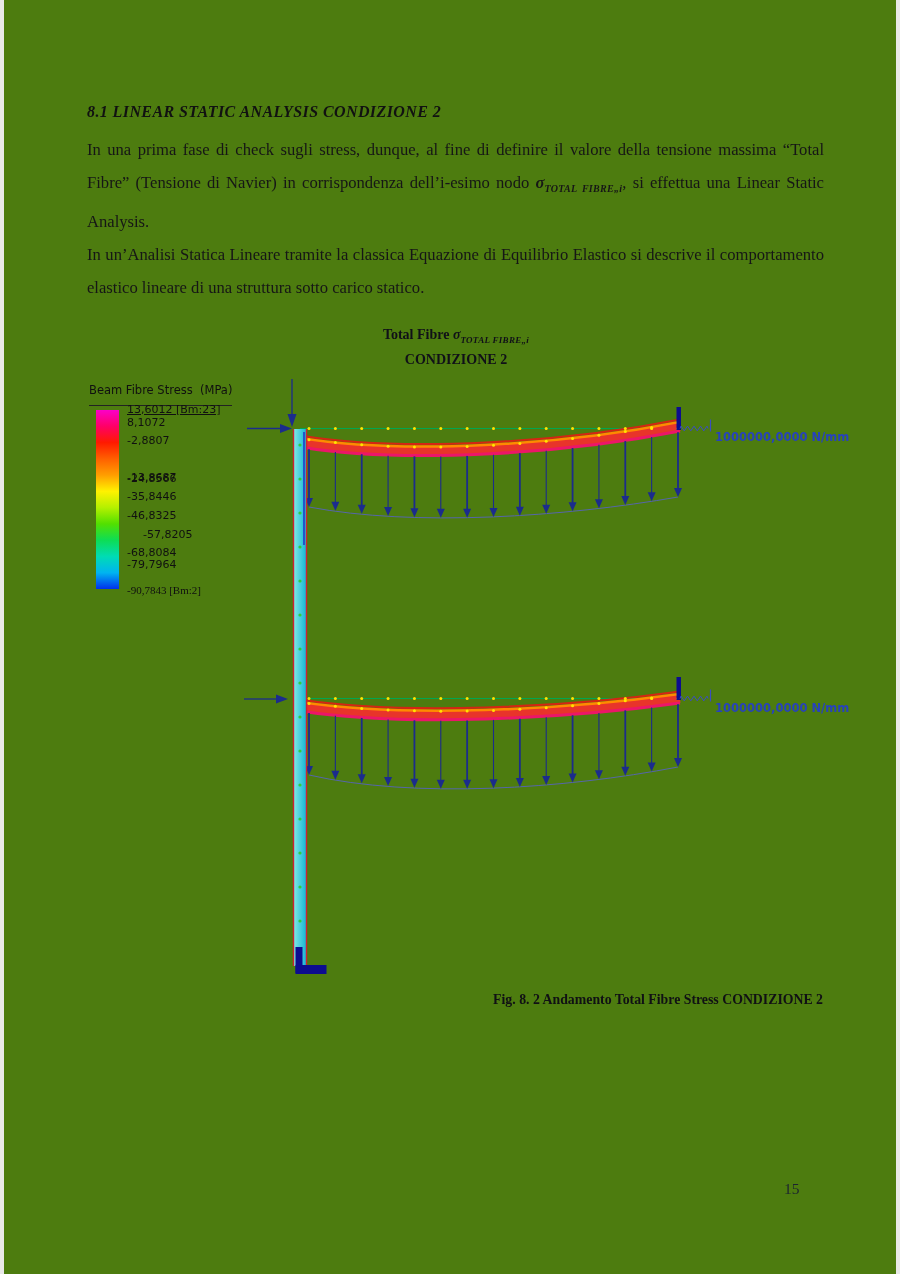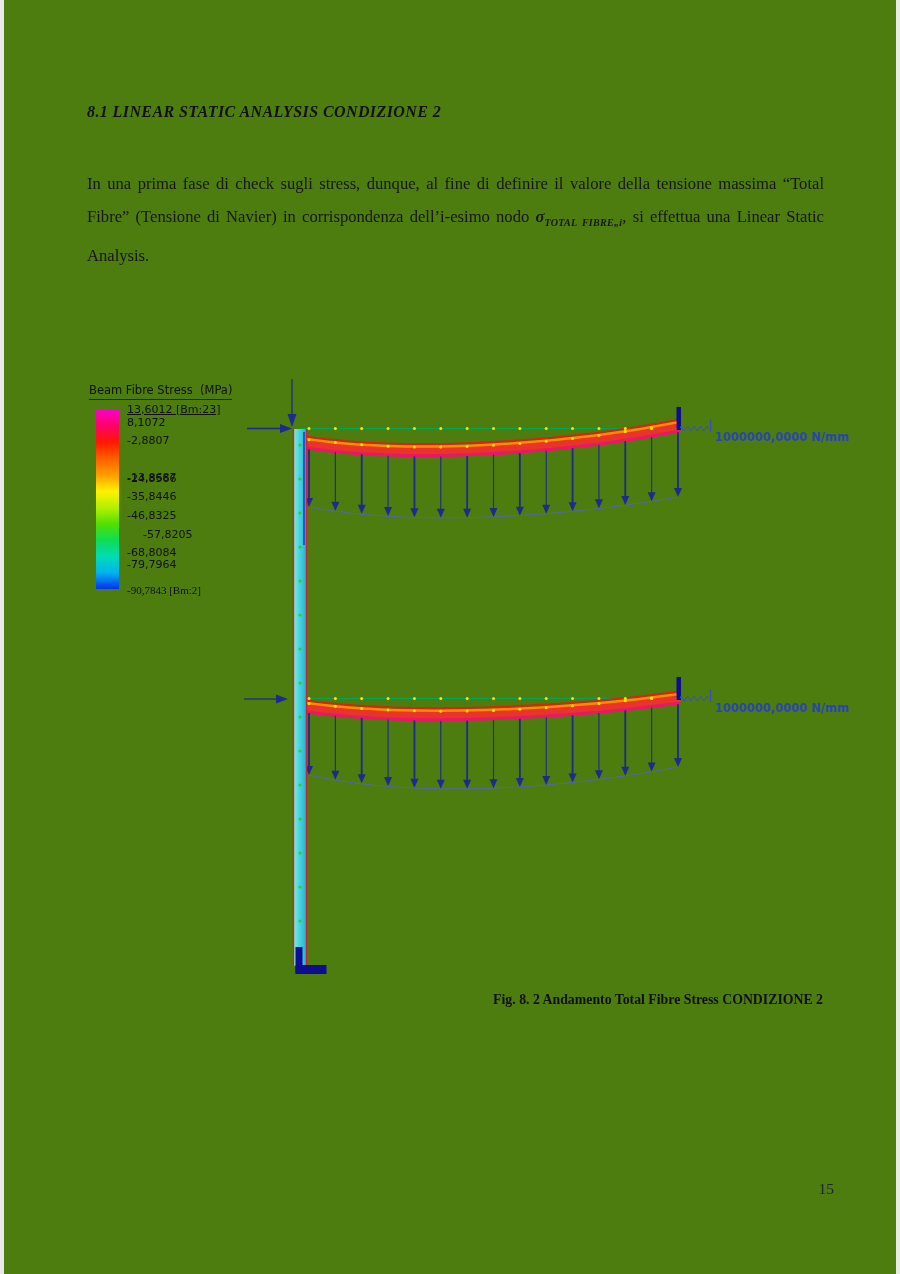--- a/index.html
+++ b/index.html
@@ -8,66 +8,71 @@
     margin:0 auto;overflow:hidden;
     font-family:"Liberation Serif", serif;color:#141414;
   }
   .heading{
     position:absolute;left:83px;top:103px;width:740px;
     font-size:16px;font-weight:bold;font-style:italic;letter-spacing:.4px;
     color:#111;
   }
   .bodytext{
     position:absolute;left:83px;top:133px;width:737px;
-    font-size:16.6px;line-height:33px;text-align:justify;color:#161616;margin-top:34px;
+    font-size:16.6px;line-height:33px;text-align:justify;color:#161616;
   }
   .bodytext p{margin:0;}
   .sigma{font-weight:bold;font-style:italic;}
   .sigma sub{font-weight:bold;font-style:italic;font-size:10px;letter-spacing:.3px;}
   .fig-title{
     position:absolute;left:85px;top:327px;width:734px;text-align:center;
     font-weight:bold;font-size:14px;color:#101018;
   }
   .fig-title .ft1{margin-bottom:7px;}
   .fig-title .sigma sub{font-size:9px;}
   .legend{
     position:absolute;left:85px;top:383px;width:160px;height:225px;
     font-family:"DejaVu Sans", sans-serif;color:#101010;
   }
   .legend-header{
     position:absolute;left:0;top:0;font-size:11.5px;white-space:pre;
-    border-bottom:1.2px solid #222;padding-bottom:2px;
+    border-bottom:1.2px solid #222;padding-bottom:8px;
   }
   .legend-bar{
     position:absolute;left:7px;top:27px;width:23px;height:179px;
   }
   .legend-label{
     position:absolute;left:38px;font-size:11px;white-space:nowrap;
   }
   .figure-area{position:absolute;left:0;top:0;width:900px;height:1274px;pointer-events:none;}
   .caption{
     position:absolute;left:85px;top:992px;width:734px;text-align:right;
     font-weight:bold;font-size:13.8px;color:#101014;
   }
   .page-number{
-    position:absolute;left:780px;top:1180px;width:50px;text-align:right;
+    position:absolute;left:780px;top:1180px;width:50px;text-align:left;
     font-size:15.5px;color:#1c2430;
   }
 </style>
 </head>
 <body>
 
 <div class="page">
 
   <div class="heading">8.1 LINEAR STATIC ANALYSIS CONDIZIONE 2</div>
 
   <div class="bodytext">
     <p><span>In una prima fase di check sugli stress, dunque, al fine di definire il valore della tensione massima “Total Fibre” (Tensione di Navier) in corrispondenza dell’i-esimo nodo </span><span class="sigma"><span>σ</span><sub>TOTAL FIBRE„i</sub></span><span>, si effettua una Linear Static Analysis.</span></p>
-  </div>
-
+    <p>In un’Analisi Statica Lineare tramite la classica Equazione di Equilibrio Elastico si descrive il comportamento elastico lineare di una struttura sotto carico statico.</p>
+  </div>
+
+  <div class="fig-title">
+    <div class="ft1"><span>Total Fibre </span><span class="sigma"><span>σ</span><sub>TOTAL FIBRE„i</sub></span></div>
+    <div class="ft2">CONDIZIONE 2</div>
+  </div>
 
   <div class="legend">
     <div class="legend-header">Beam Fibre Stress  (MPa)</div>
     <div class="legend-bar" id="legend-bar" style="background: linear-gradient(rgb(251, 0, 200), rgb(255, 0, 102), rgb(255, 26, 0), rgb(255, 96, 0), rgb(255, 158, 0), rgb(255, 242, 0), rgb(180, 240, 0), rgb(82, 224, 0), rgb(13, 221, 85), rgb(0, 220, 180), rgb(0, 180, 240), rgb(0, 48, 238));"></div>
     <div id="legend-labels">
         <span class="legend-label" style="top: 19.5px; text-decoration: underline;">13,6012 [Bm:23]</span>
         <span class="legend-label" style="top: 32.5px;">8,1072</span>
         <span class="legend-label" style="top: 51.2px;">-2,8807</span>
         <span class="legend-label" style="top: 88px;">-13,8687</span>
         <span class="legend-label" style="top: 88.6px;">-24,8566</span>

